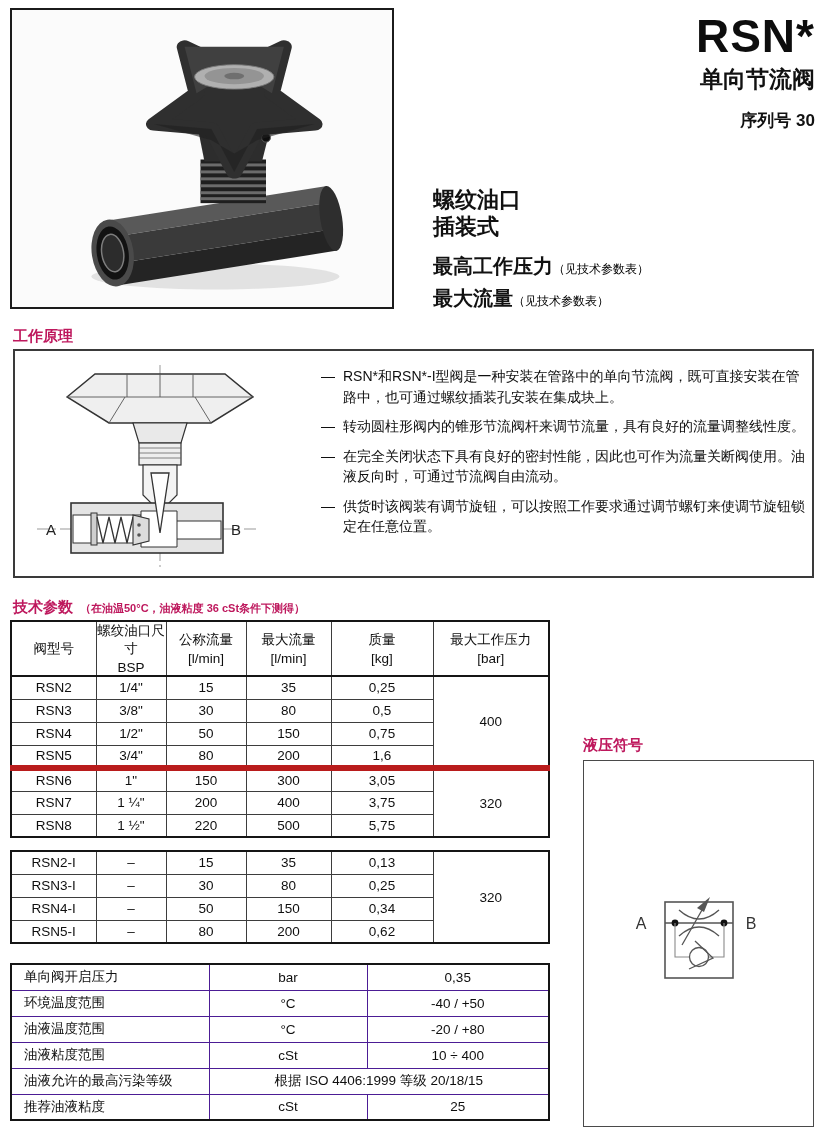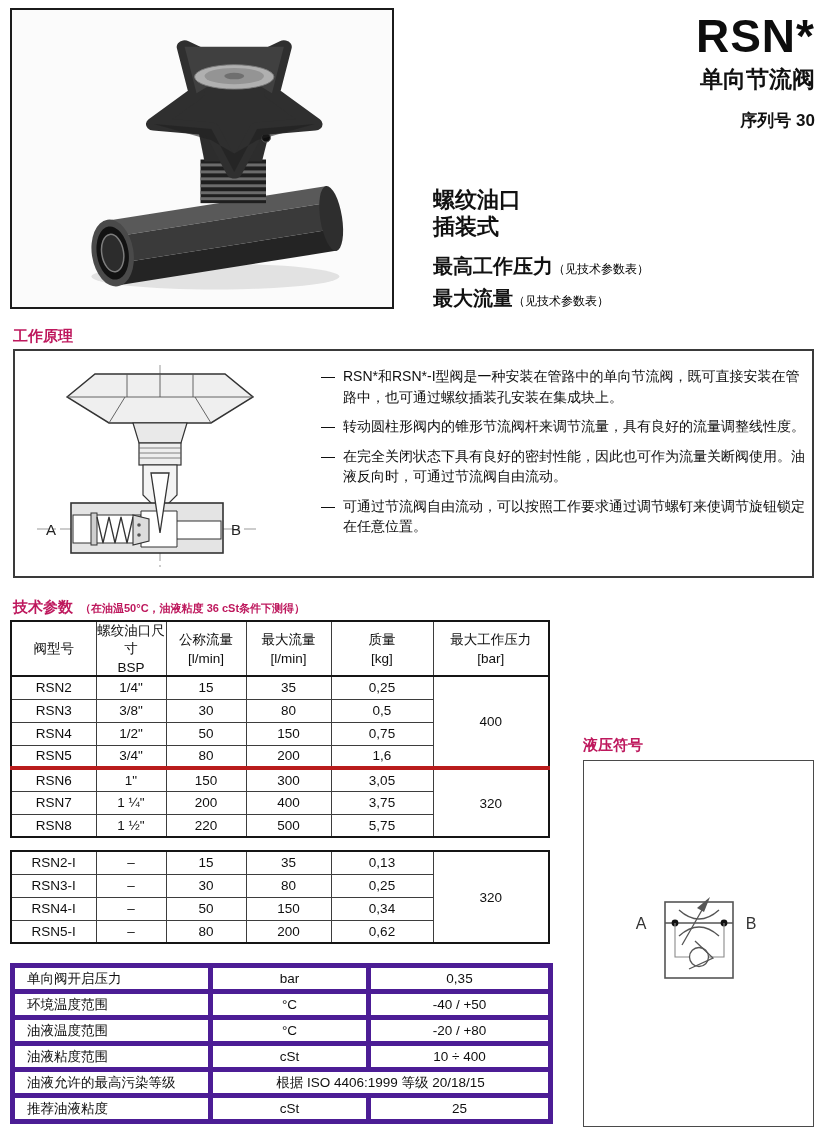--- a/index.html
+++ b/index.html
@@ -41,24 +41,24 @@
   .tp-note { font-size:11px; font-weight:bold; margin-left:7px; }
 
   
   table { border-collapse:collapse; table-layout:fixed; background:#fff; }
   .spec-table { position:absolute; left:10px; width:538px; border:2px solid #151515; }
   .spec-table th, .spec-table td { border:1px solid #3d3d3d; text-align:center; vertical-align:middle;
         font-size:13.5px; font-weight:normal; padding:0; color:#0f0f0f; }
   .spec-table thead th { height:54px; border-bottom:2px solid #151515; }
   .spec-table thead .h2 { display:block; margin-top:2px; }
   .spec-table tbody td { height:23px; }
-  .spec-table tr.thick td { border-top:4px solid #b91c1c; }
+  .spec-table tr.thick td { border-top:6px solid #b91c1c; }
 
   .cond-table { position:absolute; left:10px; top:963px; width:538px; border:2px solid #151515; }
-  .cond-table td { border:5px solid #4c1d95; height:26px; font-size:13.5px; text-align:center;
+  .cond-table td { border:1px solid #4c1d95; height:26px; font-size:13.5px; text-align:center;
         vertical-align:middle; color:#0f0f0f; }
   .cond-table td.label { text-align:left; padding-left:12px; }
 
   
   .hs-box { position:absolute; left:583px; top:760px; width:231px; height:367px;
             border:1px solid #4a4a4a; background:#fff; }
   .hs-box svg { display:block; width:100%; height:100%; }
 </style>
 </head>
 <body>
@@ -166,21 +166,21 @@
         <div class="wp-bullet">
           <span class="dash">—</span>
           <span>转动圆柱形阀内的锥形节流阀杆来调节流量，具有良好的流量调整线性度。</span>
         </div>
         <div class="wp-bullet">
           <span class="dash">—</span>
           <span>在完全关闭状态下具有良好的密封性能，因此也可作为流量关断阀使用。油液反向时，可通过节流阀自由流动。</span>
         </div>
         <div class="wp-bullet">
           <span class="dash">—</span>
-          <span>可通过节流阀自由流动，可以按照工作要求通过调节螺钉来使调节旋钮锁定在任意位置。</span>
+          <span>供货时该阀装有调节旋钮，可以按照工作要求通过调节螺钉来使调节旋钮锁定在任意位置。</span>
         </div>
       </div>
   </div>
 
   <div class="section-title" style="left:13px; top:598px;">
     <span>技术参数</span><span class="tp-note">（在油温50°C，油液粘度 36 cSt条件下测得）</span>
   </div>
 
   <table class="spec-table" id="main-spec-table" style="top:620px;">
     <colgroup>

